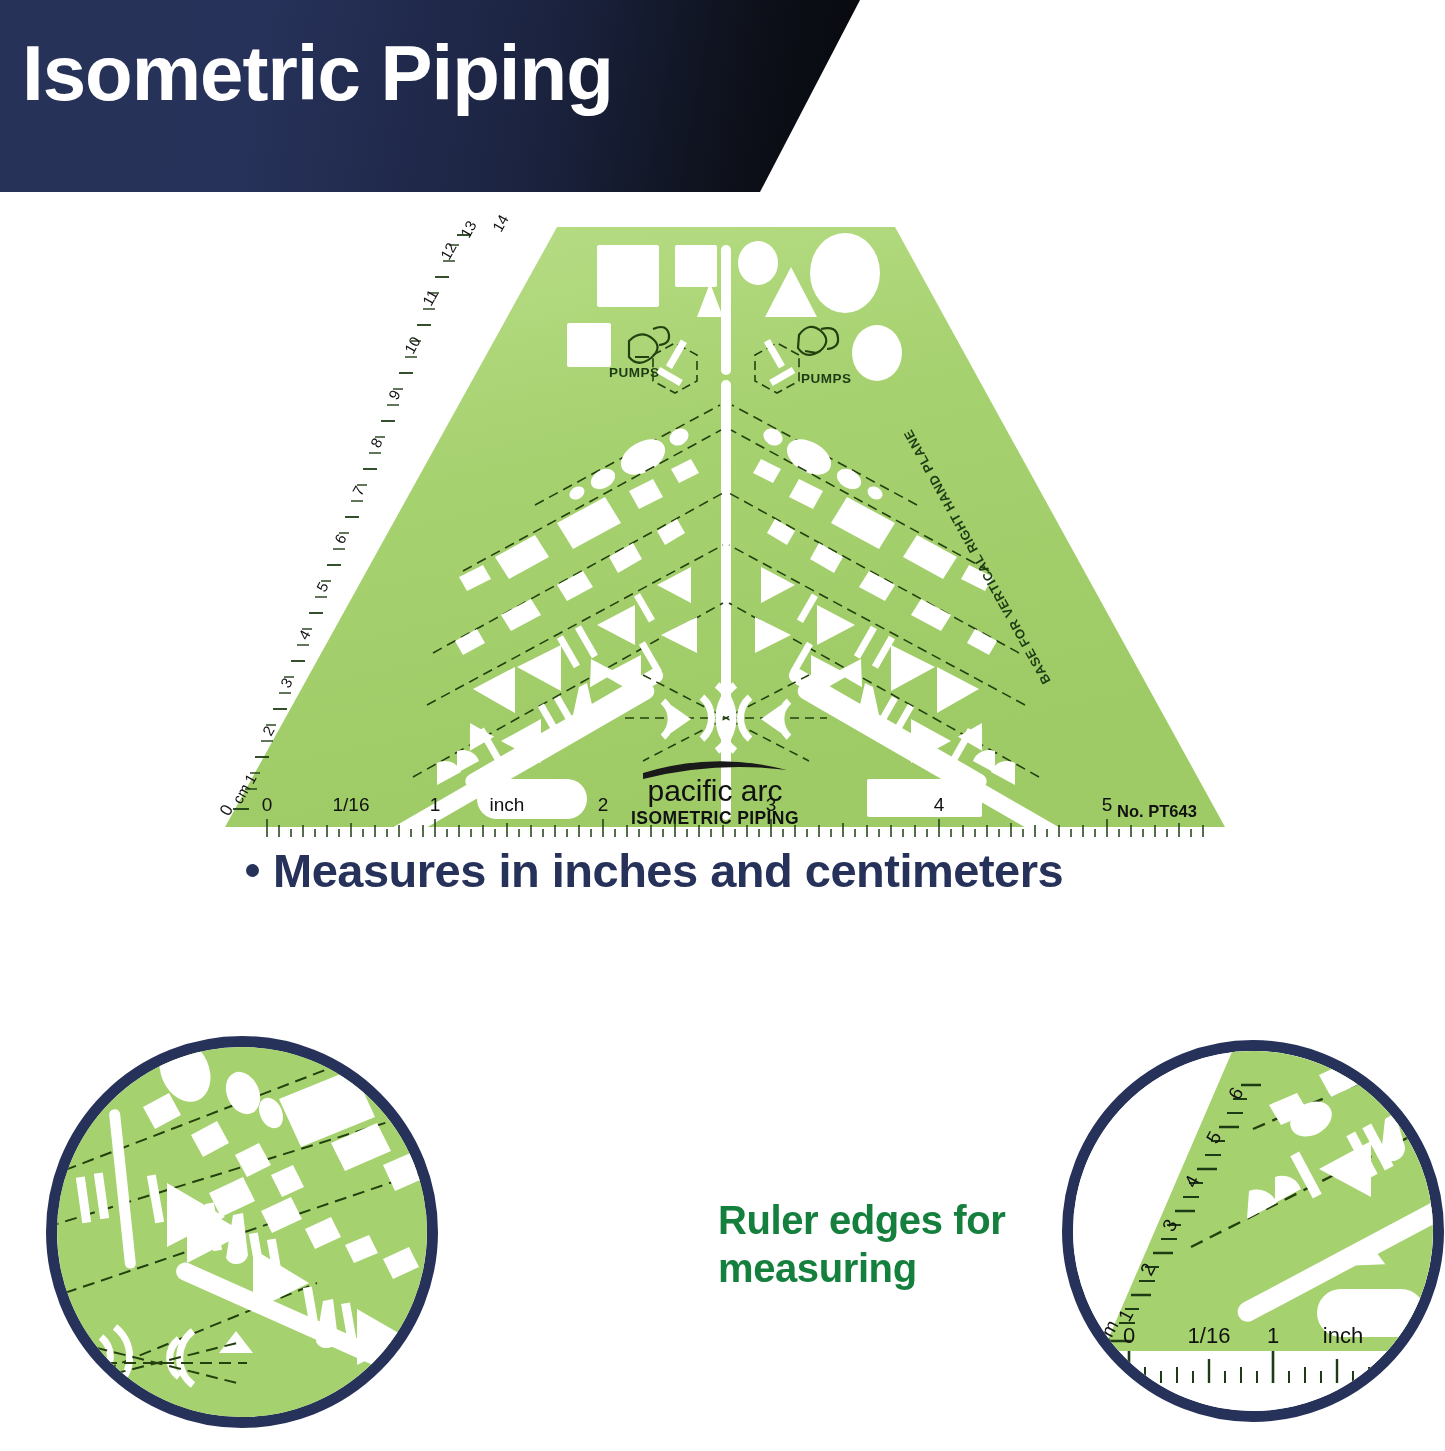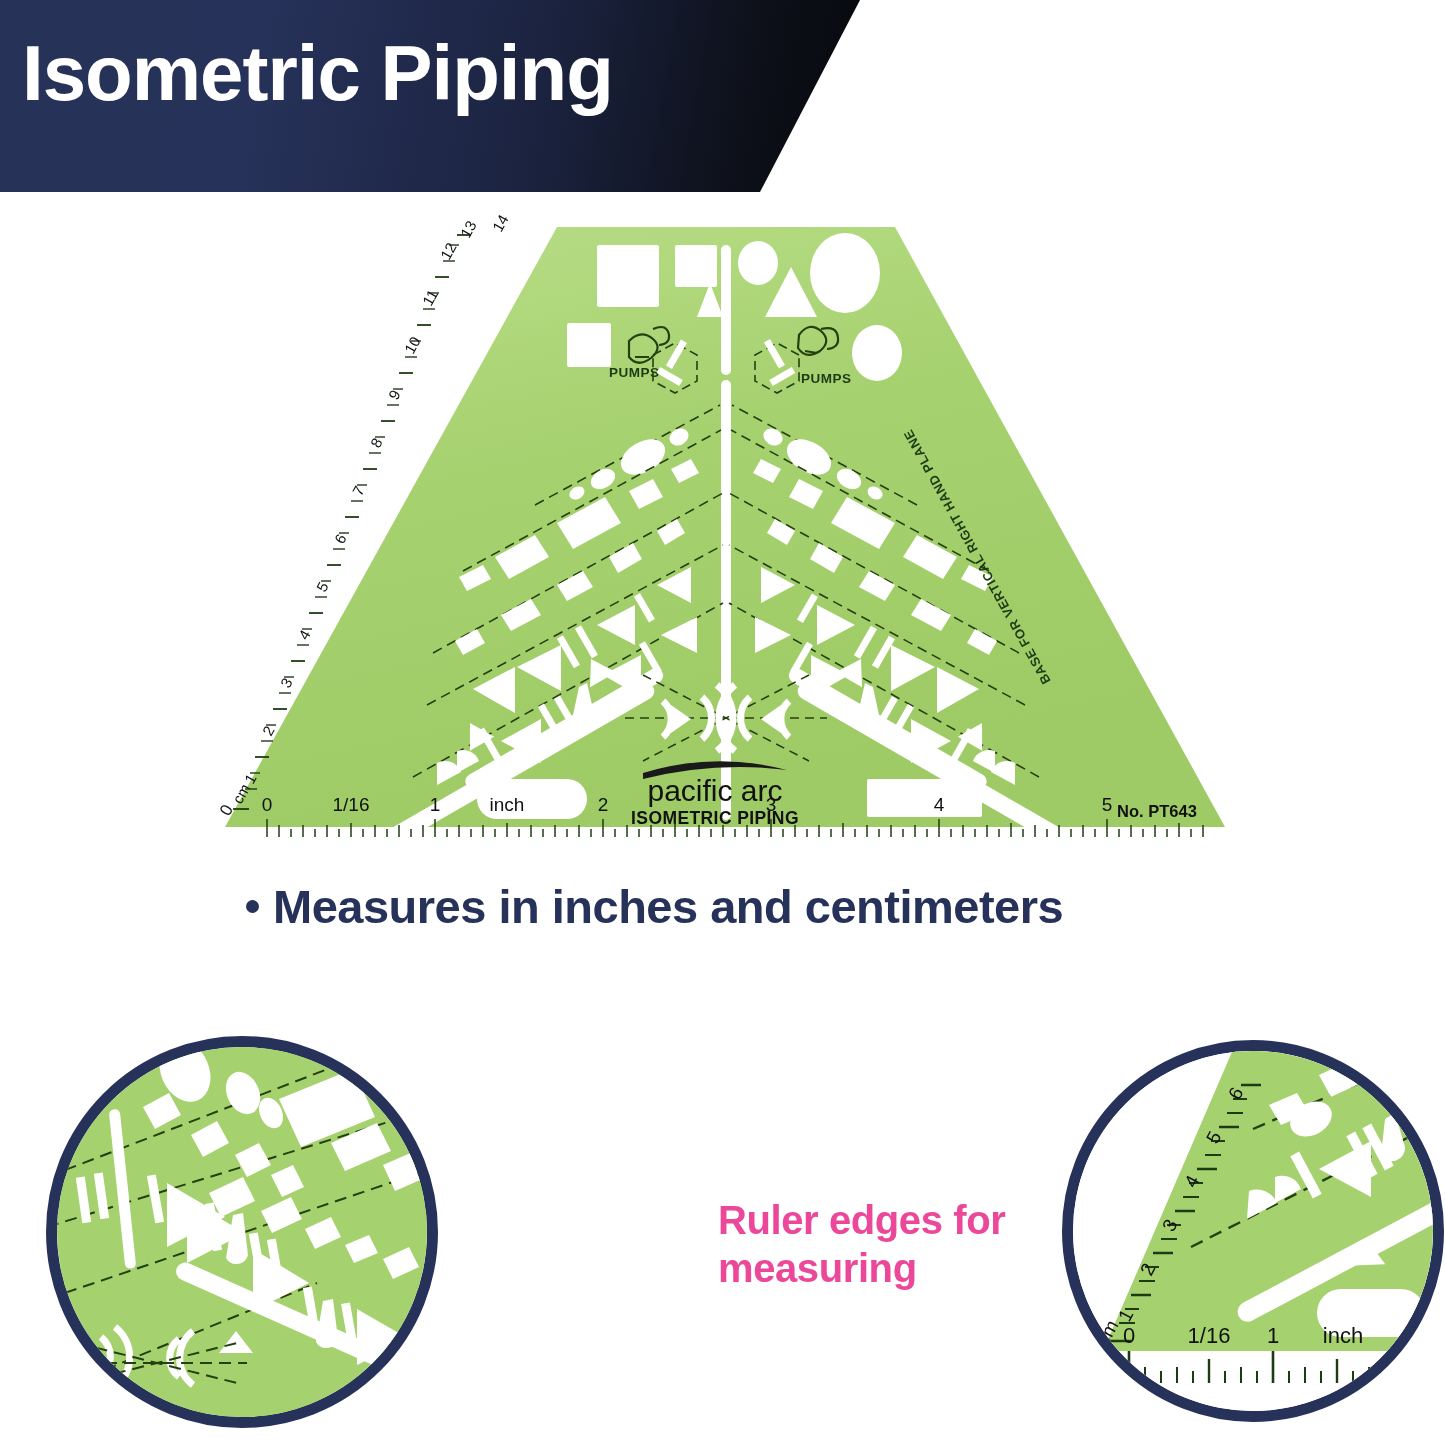--- a/index.html
+++ b/index.html
@@ -26,21 +26,21 @@
   }
 
   
   #template-stage{
     position:absolute; left:205px; top:205px; width:1040px; height:650px;
   }
   #template-svg{ width:100%; height:100%; display:block; }
 
   
   #features-list{
-    position:absolute; left:246px; top:876px; width:1120px;text-align:center;
+    position:absolute; left:246px; top:840px; width:1120px;text-align:center;
   }
   .feature-row{
     display:flex; align-items:baseline; gap:14px;
     color:#27325a; font-size:47px; font-weight:bold;
     letter-spacing:-0.5px; line-height:1.32;
   }
   .bullet-dot{
     width:13px; height:13px; border-radius:50%;
     background:#27325a; flex:none; transform:translateY(-10px);
   }
@@ -50,21 +50,21 @@
     position:absolute; border-radius:50%;
     border:11px solid #27325a; overflow:hidden;
     background:#ffffff;
   }
   #callout-left{ left:46px; top:1036px; width:392px; height:392px; }
   #callout-right{ left:1062px; top:1040px; width:382px; height:382px; }
   .callout-circle svg{ position:absolute; left:0; top:0; display:block; }
 
   #callout-caption{
     position:absolute; left:718px; top:1196px; width:330px;
-    color:#ec4899; font-size:40px; font-weight:bold;
+    color:#15803d; font-size:40px; font-weight:bold;
     line-height:1.2; letter-spacing:-0.4px;
   }
 </style>
 </head>
 <body>
 
 <div id="header-banner"></div>
 <div id="page-title">Isometric Piping</div>
 
 <div id="template-stage">

